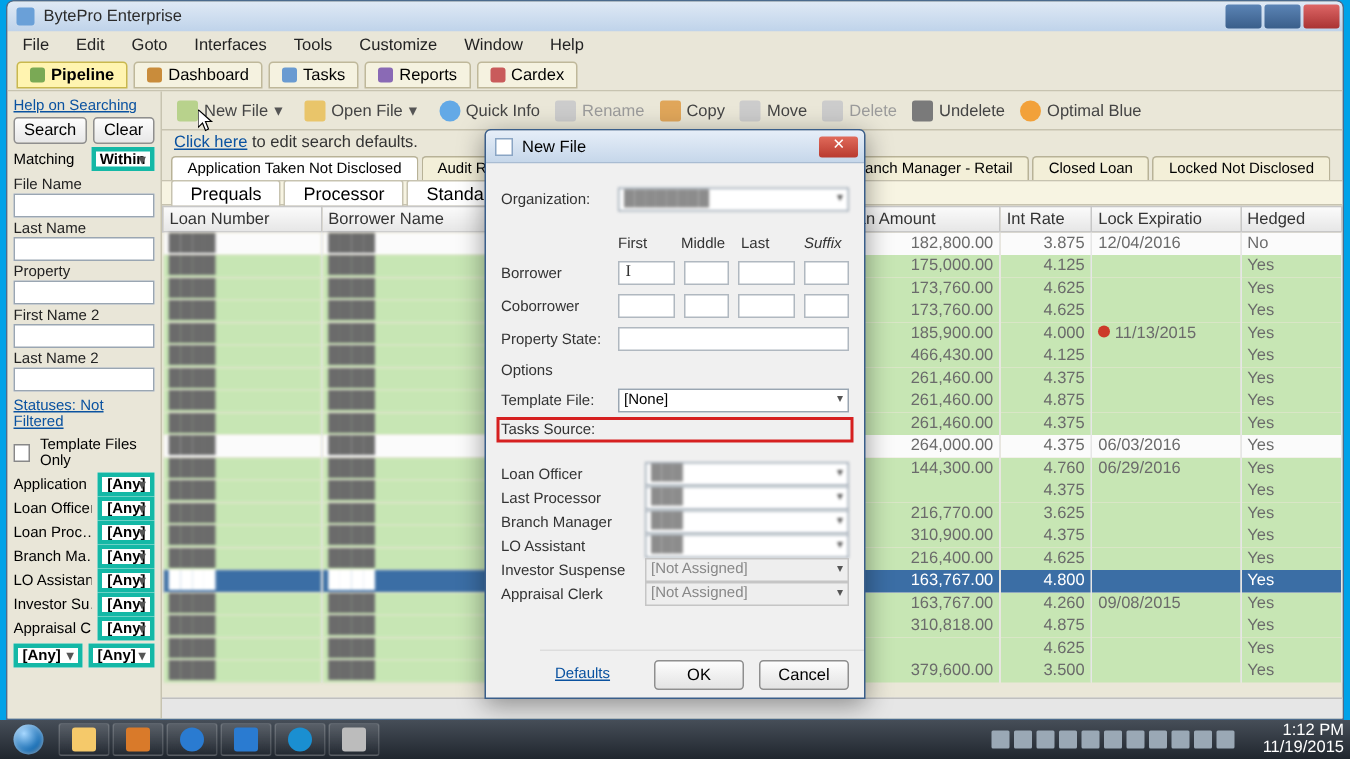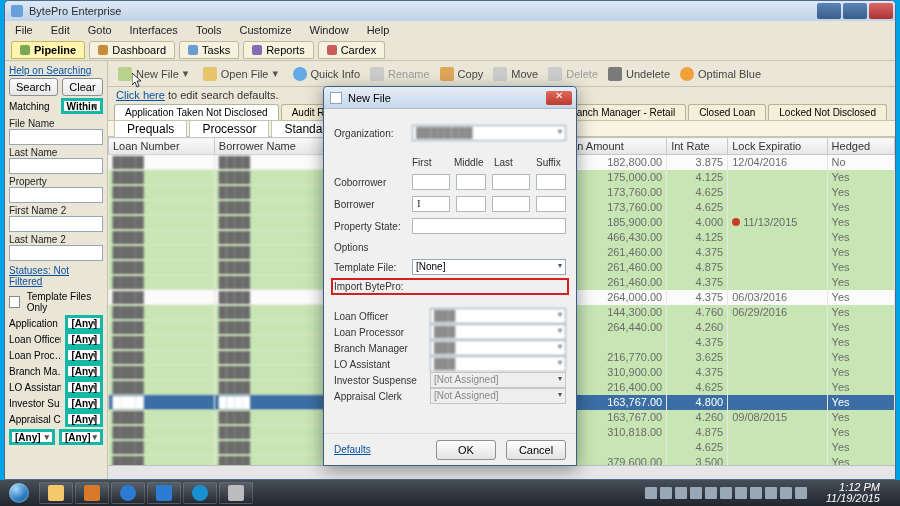--- a/index.html
+++ b/index.html
@@ -94,38 +94,38 @@
   .fh { font-size:10px; color:#333; }
   .cell { flex:1; height:16px; border:1px solid #b0b8c0; background:#fff; }
   .cell.sm { width:30px; flex:none; }
   .cell.suf { width:30px; flex:none; }
   .cell.state { width:30px; }
   .sec { font-size:10px; color:#333; margin-top:2px; }
   .ddf { height:16px; border:1px solid #9aa6b2; background:#fff; position:relative; font-size:10px; padding:1px 3px; flex:1; }
   .ddf::after { content:"▾"; position:absolute; right:3px; top:1px; font-size:8px; color:#555; }
   .ddf.dis { background:#eee; color:#888; border-color:#c5c5c5; }
   .hl { outline: 2px solid #d62020; outline-offset: 1px; }
-  .m-foot { height:32px; display:flex; align-items:center; gap:10px; padding:0 10px; border-top:1px solid #ddd; }
+  .m-foot { height:32px; display:flex; align-items:center; gap:10px; padding:0 10px; border-top:1px solid #ddd;margin-left:36px; }
   .m-foot .link { color:#0a52a0; text-decoration:underline; font-size:10px; }
   .m-foot .sp { flex:1; }
   .m-foot .mbtn { width:60px; height:20px; background: linear-gradient(#fdfdfd,#e3e3e3); border:1px solid #8f8f8f; border-radius:3px; text-align:center; line-height:18px; font-size:11px; }
 
   
   .taskbar { position:absolute; left:0; right:0; bottom:0; height:26px; background: linear-gradient(#464e58,#20262e); display:flex; align-items:center; }
   .start { width:38px; height:26px; display:flex; align-items:center; justify-content:center; }
   .orb { width:20px; height:20px; border-radius:50%; background: radial-gradient(circle at 35% 30%, #a8d8ff, #1a6fb5 60%, #0a3a66); box-shadow: inset 0 0 4px rgba(255,255,255,.6); }
   .tbicon { width:34px; height:22px; margin:0 1px; border-radius:2px; background: linear-gradient(rgba(255,255,255,.12),rgba(255,255,255,0)); border:1px solid rgba(255,255,255,.15); display:flex; align-items:center; justify-content:center; }
   .tbicon .ic { width:16px; height:16px; border-radius:2px; }
   .ic.f { background:#f5c96a; }
   .ic.m { background:#d97a2a; }
   .ic.e { background:#2a7bd1; border-radius:50%; }
   .ic.o { background:#2a7bd1; }
   .ic.tv { background:#1a8fd1; border-radius:50%; }
   .ic.w { background:#bcbcbc; }
-  .traywrap { margin-left:auto; display:flex; align-items:center; gap:13px; padding-right:20px;font-style:italic; }
+  .traywrap { margin-left:auto; display:flex; align-items:center; gap:13px; padding-right:4px; }
   .tray { display:flex; gap:3px; align-items:center; }
   .tray .t { width:12px; height:12px; background:#9aa8b5; border-radius:1px; }
   .clock { color:#fff; font-size:10px; text-align:right; line-height:11px; margin-left:6px; }
 </style>
 </head>
 <body>
 
 <div class="appwin">
 
   <div class="titlebar">
@@ -412,30 +412,20 @@
                 <td style="text-align: right;">144,300.00</td>
                 <td style="text-align: right;">4.760</td>
                 <td>06/29/2016</td>
                 <td>Yes</td>
               </tr>
               <tr class="g">
                 <td class="blur">████</td>
                 <td class="blur">████</td>
                 <td class="blur">Purchase</td>
                 <td></td>
-                <td style="text-align: right;">264,440.00</td>
-                <td style="text-align: right;">4.260</td>
-                <td></td>
-                <td>Yes</td>
-              </tr>
-              <tr class="g">
-                <td class="blur">████</td>
-                <td class="blur">████</td>
-                <td class="blur">Purchase</td>
-                <td></td>
                 <td style="text-align: right;"></td>
                 <td style="text-align: right;">4.375</td>
                 <td></td>
                 <td>Yes</td>
               </tr>
               <tr class="g">
                 <td class="blur">████</td>
                 <td class="blur">████</td>
                 <td class="blur">Inactive</td>
                 <td>C30</td>
@@ -540,65 +530,65 @@
       <div class="flabel">Organization:</div>
       <div class="ddf blur">████████</div>
     </div>
 
     <div class="frow">
       <div class="flabel"></div>
       <div class="fgroup" style="flex:1;">
         <div class="fh" style="flex:1;">First</div>
         <div class="fh" style="width:34px;">Middle</div>
         <div class="fh" style="flex:1;">Last</div>
-        <div class="fh" style="width:30px;">Suffix</div>
+        <div class="fh" style="width:30px;font-style:italic;">Suffix</div>
+      </div>
+    </div>
+    <div class="frow">
+      <div class="flabel">Borrower</div>
+      <div class="fgroup" style="flex:1;">
+        <div class="cell" style="position:relative;">
+            <span style="position:absolute;left:4px;top:0;color:#333;font-family:serif;">I</span>
+          </div>
+        <div class="cell sm"></div>
+        <div class="cell"></div>
+        <div class="cell suf"></div>
       </div>
     </div>
     <div class="frow">
       <div class="flabel">Coborrower</div>
       <div class="fgroup" style="flex:1;">
         <div class="cell"></div>
         <div class="cell sm"></div>
         <div class="cell"></div>
         <div class="cell suf"></div>
       </div>
     </div>
     <div class="frow">
-      <div class="flabel">Borrower</div>
-      <div class="fgroup" style="flex:1;">
-        <div class="cell" style="position:relative;">
-            <span style="position:absolute;left:4px;top:0;color:#333;font-family:serif;">I</span>
-          </div>
-        <div class="cell sm"></div>
-        <div class="cell"></div>
-        <div class="cell suf"></div>
-      </div>
-    </div>
-    <div class="frow">
       <div class="flabel">Property State:</div>
       <div class="cell state"></div>
     </div>
 
     <div class="sec">Options</div>
     <div class="frow">
       <div class="flabel">Template File:</div>
       <div class="ddf">[None]</div>
     </div>
     <div class="frow hl">
-      <div class="flabel">Import BytePro:</div>
+      <div class="flabel">Tasks Source:</div>
     </div>
 
     <div style="height:4px;"></div>
     <div id="roles">
         <div class="frow">
           <div class="flabel" style="width: 90px;">Loan Officer</div>
           <div class="ddf blur">███</div>
         </div>
         <div class="frow">
-          <div class="flabel" style="width: 90px;">Loan Processor</div>
+          <div class="flabel" style="width: 90px;">Last Processor</div>
           <div class="ddf blur">███</div>
         </div>
         <div class="frow">
           <div class="flabel" style="width: 90px;">Branch Manager</div>
           <div class="ddf blur">███</div>
         </div>
         <div class="frow">
           <div class="flabel" style="width: 90px;">LO Assistant</div>
           <div class="ddf blur">███</div>
         </div>

